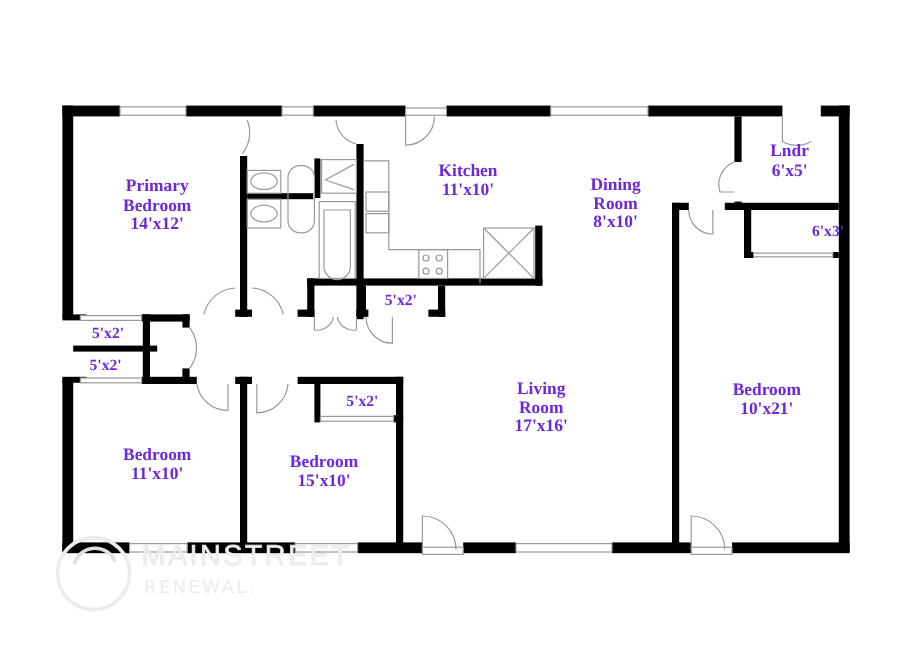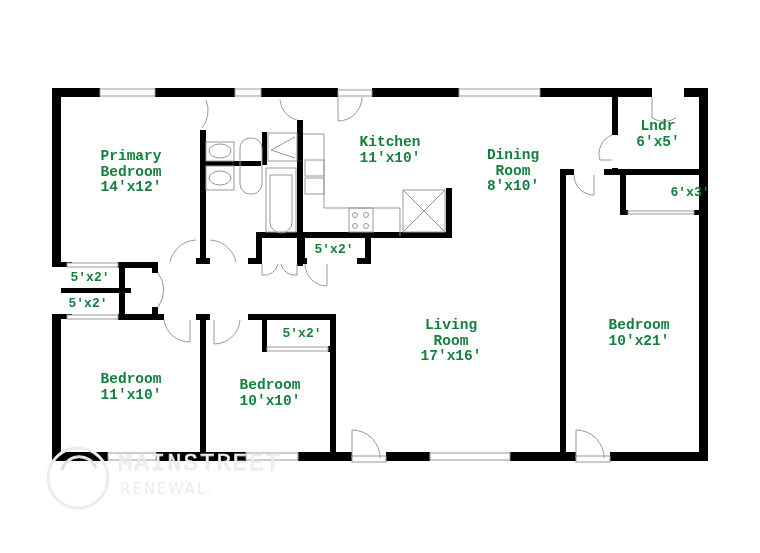--- a/index.html
+++ b/index.html
@@ -1,22 +1,22 @@
 <!DOCTYPE html>
 <html><head>
 <meta charset="utf-8">
 <style>
   html, body { margin:0; padding:0; background:#ffffff; }
   body { width:760px; height:553px; position:relative; overflow:hidden; font-family:"DejaVu Serif", serif; }
   svg { position:absolute; left:0; top:0; }
-  .lbl { position:absolute; text-align:center; font-family:Liberation Mono, monospace; font-weight:bold; color:#15803d; line-height:1.08; white-space:nowrap; transform:translate(-50%,-50%); }
+  .lbl { position:absolute; text-align:center; font-family:Liberation Serif, serif; font-weight:bold; color:#6d28d9; line-height:1.08; white-space:nowrap; transform:translate(-50%,-50%); }
   .lbl.big { font-size:14.5px; }
   .lbl.small { font-size:13px; }
   .lbl span { display:block; }
-  .wm-text1 { position:absolute; left:118px; top:450px; font-family:Liberation Mono, monospace; font-size:24px; letter-spacing:2px; color:#f1f1f1; -webkit-text-stroke:0.6px #e4e4e4; }
+  .wm-text1 { position:absolute; left:118px; top:450px; font-family:Liberation Sans, sans-serif; font-size:24px; letter-spacing:2px; color:#f1f1f1; -webkit-text-stroke:0.6px #e4e4e4; }
   .wm-text2 { position:absolute; left:120px; top:480px; font-family:"DejaVu Sans", sans-serif; font-size:15px; letter-spacing:2px; color:#ececec; }
 </style>
 </head>
 <body>
 
 <svg width="760" height="553" viewBox="0 0 760 553" xmlns="http://www.w3.org/2000/svg">
   <g fill="#000">
 
     <rect x="52" y="88" width="48" height="9"></rect>
     <rect x="155" y="88" width="80" height="9"></rect>
@@ -204,21 +204,21 @@
   <span>17'x16'</span>
 </div>
 
 <div class="lbl big" style="left:131px;top:388px;">
   <span>Bedroom</span>
   <span>11'x10'</span>
 </div>
 
 <div class="lbl big" style="left:270px;top:394px;">
   <span>Bedroom</span>
-  <span>10'x10'</span>
+  <span>15'x10'</span>
 </div>
 
 <div class="lbl big" style="left:639px;top:334px;">
   <span>Bedroom</span>
   <span>10'x21'</span>
 </div>
 
 <div class="wm-text1">MAINSTREET</div>
 <div class="wm-text2">RENEWAL.</div>
 

